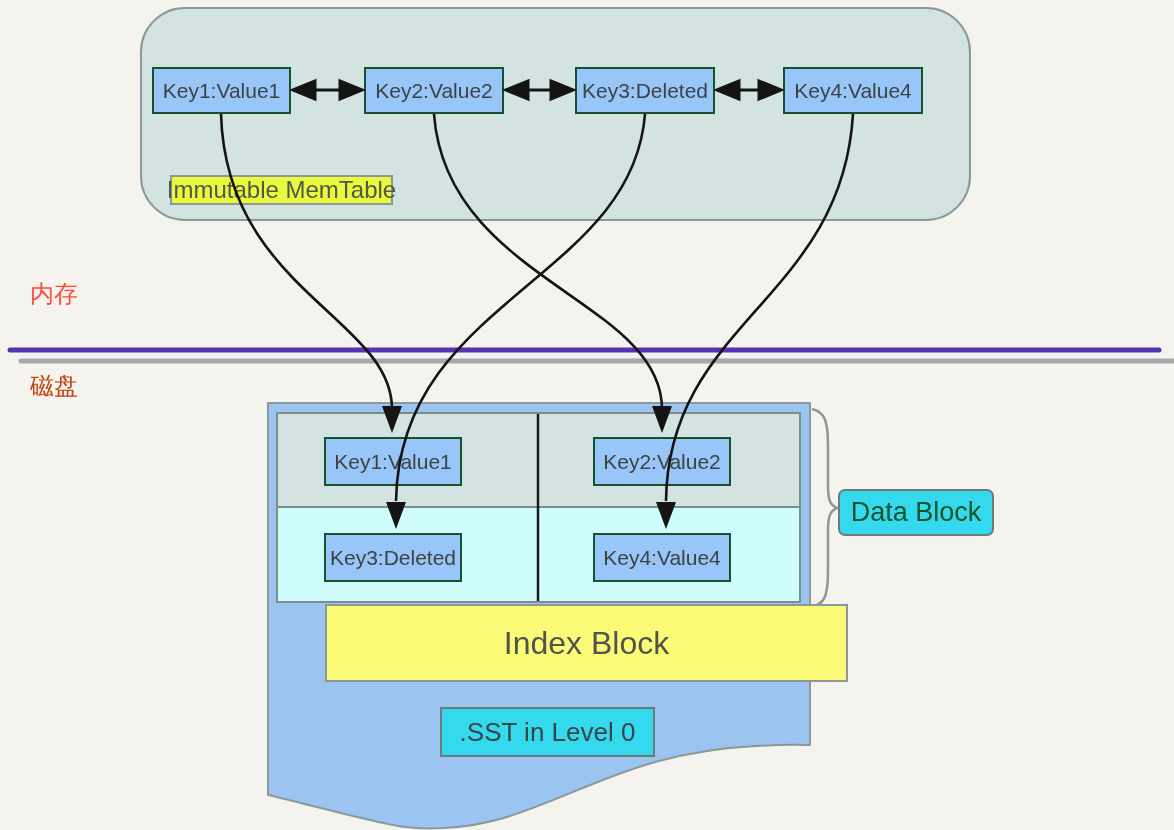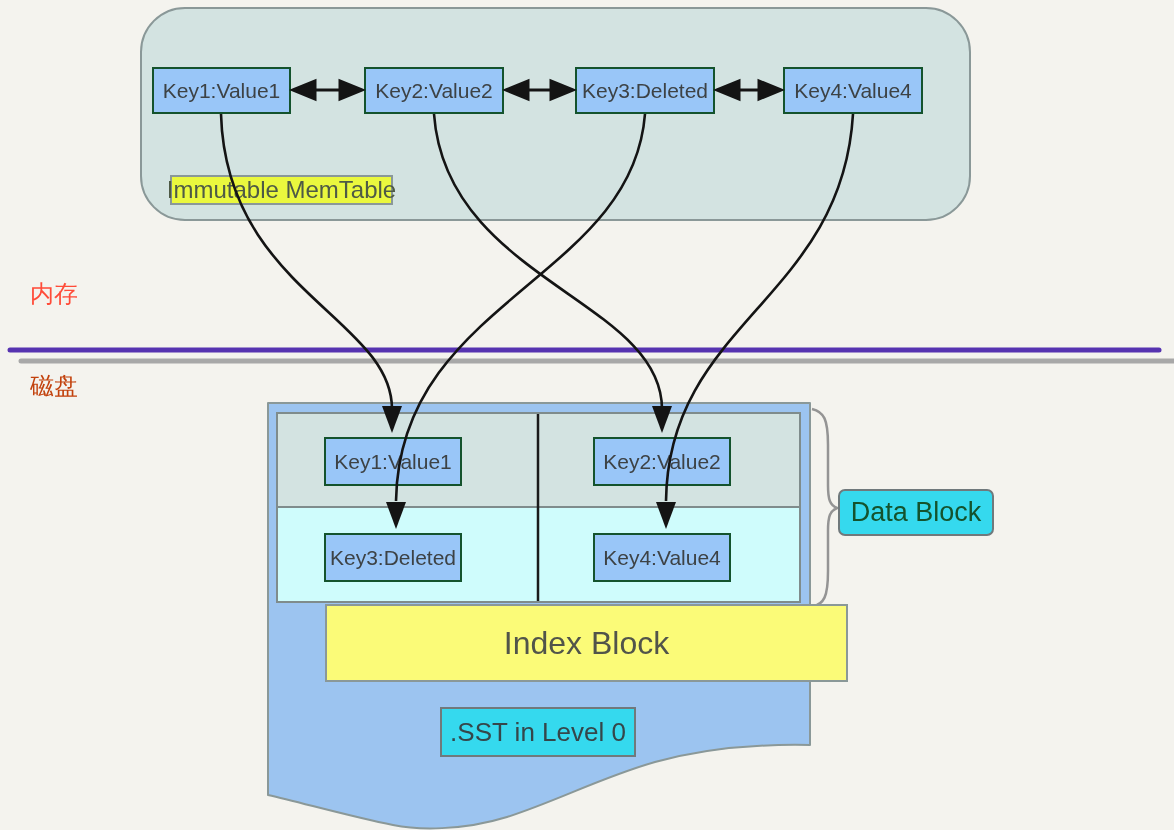--- a/index.html
+++ b/index.html
@@ -93,21 +93,21 @@
   <div class="abs layer-label memory-label" style="left:30px;top:281px;">内存</div>
   <div class="abs layer-label disk-label" style="left:30px;top:373px;">磁盘</div>
 
   <div class="abs kbox" style="left:324px;top:437px;width:138px;height:49px;">Key1:Value1</div>
   <div class="abs kbox" style="left:593px;top:437px;width:138px;height:49px;">Key2:Value2</div>
   <div class="abs kbox" style="left:324px;top:533px;width:138px;height:49px;">Key3:Deleted</div>
   <div class="abs kbox" style="left:593px;top:533px;width:138px;height:49px;">Key4:Value4</div>
 
   <div class="abs index-block" style="left:277px;top:604px;width:523px;height:78px;margin-left:48px;">Index Block</div>
 
-  <div class="abs cyan-tag sst-file-tag" style="left:440px;top:707px;width:196px;height:50px;">.SST in Level 0</div>
+  <div class="abs cyan-tag sst-file-tag" style="left:440px;top:707px;width:215px;height:50px;">.SST in Level 0</div>
 
   <div class="abs cyan-tag datablock-tag" style="left:838px;top:489px;width:156px;height:47px;">Data Block</div>
 
   <svg id="arrow-layer" width="1174" height="830" viewBox="0 0 1174 830">
     <g stroke="#141414" stroke-width="3" fill="#141414">
       <line x1="312" y1="90" x2="343" y2="90"></line>
       <polygon points="293,90 315,81 315,99"></polygon>
       <polygon points="362,90 340,81 340,99"></polygon>
       <line x1="525" y1="90" x2="554" y2="90"></line>
       <polygon points="506,90 528,81 528,99"></polygon>

